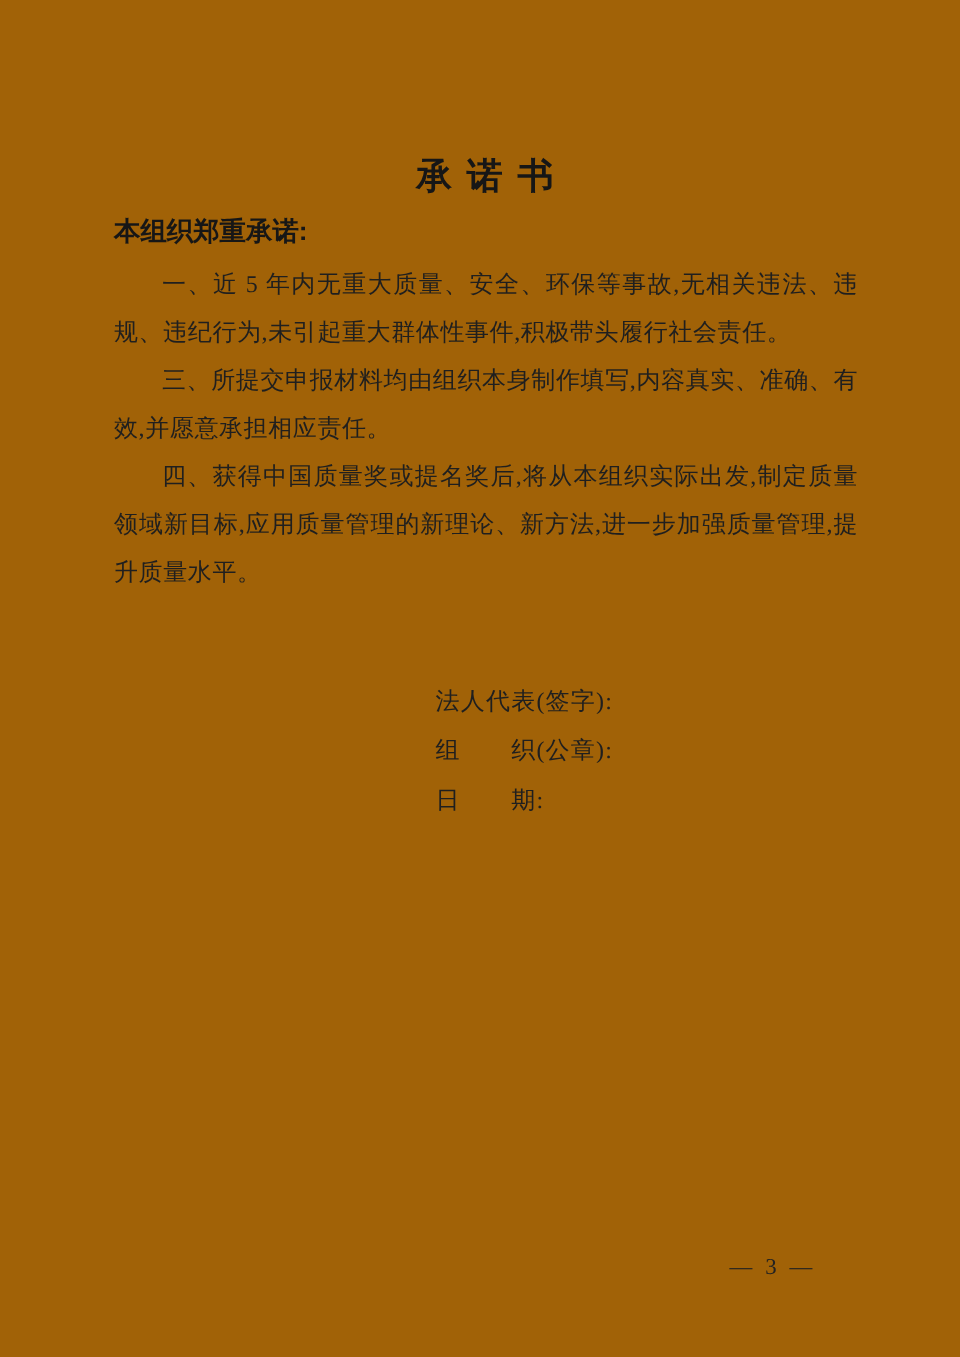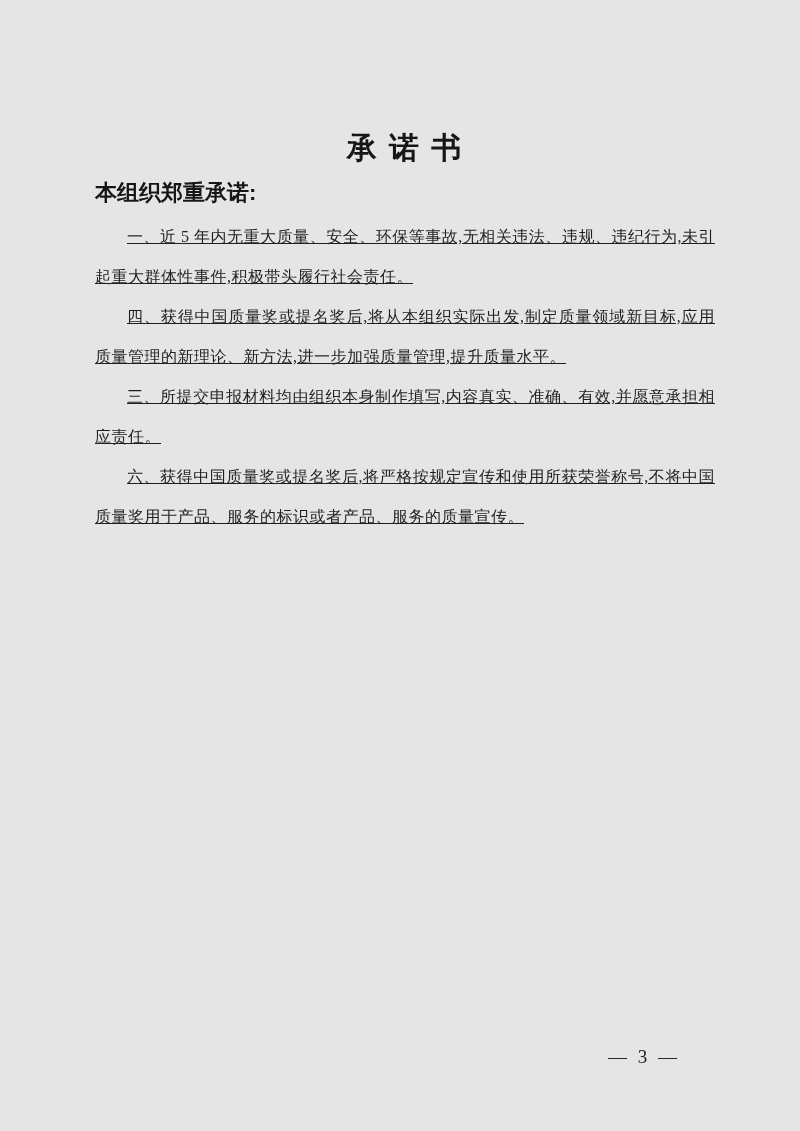--- a/index.html
+++ b/index.html
@@ -6,21 +6,21 @@
 
   html, body {
     width: 800px;
     background: #ffffff;
   }
 
   .page {
     position: relative;
     width: 800px;
     height: 1131px;
-    background: #e5e5e5;
+    background: #a16207;
     color: #1f1f1f;
     font-family: "Liberation Serif", "DejaVu Serif", serif;
     overflow: hidden;
   }
 
   .content {
     position: absolute;
     left: 95px;
     top: 131px;
     width: 620px;
@@ -43,26 +43,25 @@
     font-size: 22px;
     line-height: 26px;
     color: #161616;
   }
 
   .body-text {
     margin-top: 11px;
   }
 
   .body-text p {
-    font-size: 16px;
+    font-size: 20px;
     line-height: 40px;
     text-align: justify;
     text-indent: 2em;
     letter-spacing: 0.5px;
-    text-decoration: underline;
   }
 
   .signature {
     margin-top: 68px;
     margin-left: 268px;
     font-size: 20px;
     line-height: 41px;
     letter-spacing: 1px;
   }
 
@@ -81,22 +80,26 @@
 
 <div class="page">
   <div class="content">
 
     <h1 class="doc-title">承 诺 书</h1>
 
     <div class="opening">本组织郑重承诺:</div>
 
     <div class="body-text">
       <p>一、近 5 年内无重大质量、安全、环保等事故,无相关违法、违规、违纪行为,未引起重大群体性事件,积极带头履行社会责任。</p>
+      <p>三、所提交申报材料均由组织本身制作填写,内容真实、准确、有效,并愿意承担相应责任。</p>
       <p>四、获得中国质量奖或提名奖后,将从本组织实际出发,制定质量领域新目标,应用质量管理的新理论、新方法,进一步加强质量管理,提升质量水平。</p>
-      <p>三、所提交申报材料均由组织本身制作填写,内容真实、准确、有效,并愿意承担相应责任。</p>
-      <p>六、获得中国质量奖或提名奖后,将严格按规定宣传和使用所获荣誉称号,不将中国质量奖用于产品、服务的标识或者产品、服务的质量宣传。</p>
     </div>
 
+    <div class="signature">
+      <div>法人代表(签字):</div>
+      <div>组　　织(公章):</div>
+      <div>日　　期:</div>
+    </div>
 
   </div>
 
   <div class="page-number">— 3 —</div>
 </div>
 
 </body></html>

